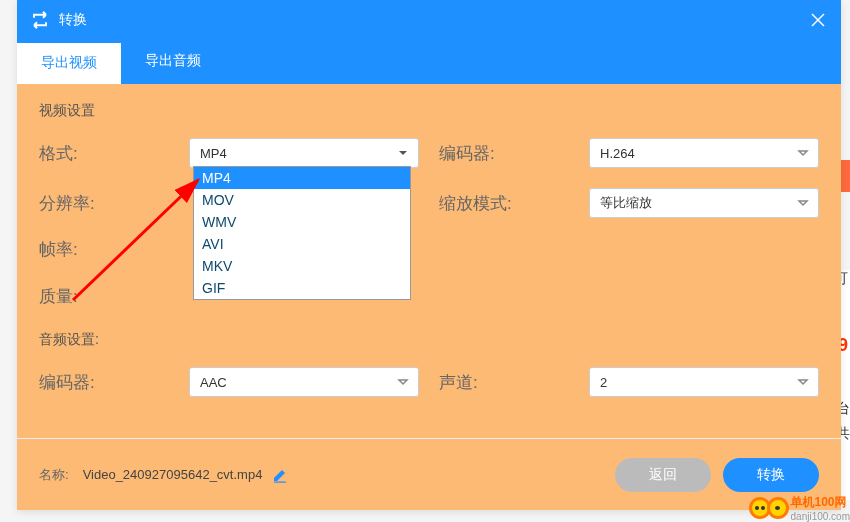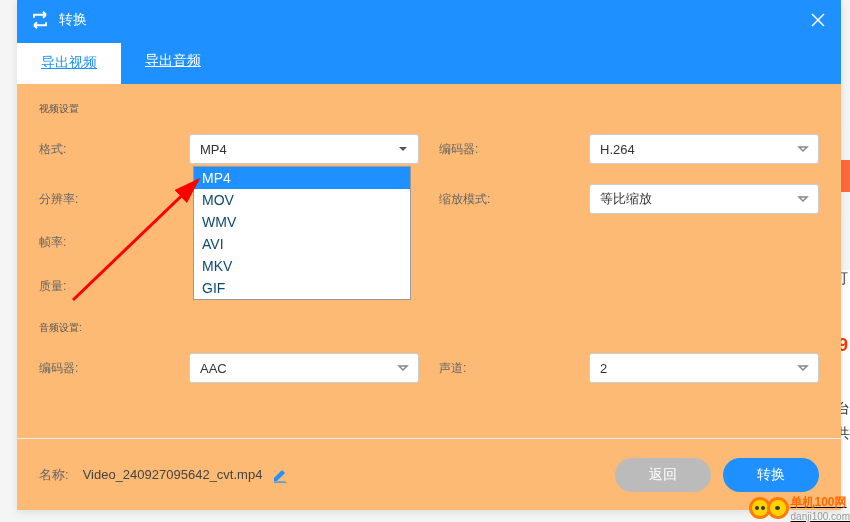--- a/index.html
+++ b/index.html
@@ -3,49 +3,49 @@
   <meta charset="utf-8">
   <style>
     * { margin:0; padding:0; box-sizing:border-box; font-family:"Microsoft YaHei",Arial,sans-serif; }
     body { width:850px; height:522px; background:#f5f5f5; overflow:hidden; position:relative; }
     .modal { position:absolute; top:0; left:17px; width:824px; height:510px; background:#fdba74; display:flex; flex-direction:column; box-shadow:0 2px 8px rgba(0,0,0,0.1); }
     .titlebar { height:40px; background:#1e90ff; display:flex; align-items:center; padding:0 14px; color:#fff; }
     .titlebar .t-icon { width:18px; height:18px; margin-right:10px; }
     .titlebar .title { font-size:14px; flex:1; }
     .titlebar .close { cursor:pointer; }
     .tabs { height:44px; background:#1e90ff; display:flex; }
-    .tab { padding:0 24px; height:44px; line-height:40px; font-size:14px; color:#fff; cursor:pointer;text-decoration:underline; }
+    .tab { padding:0 24px; height:44px; line-height:40px; font-size:14px; color:#fff; cursor:pointer; }
     .tab.active { background:#fff; color:#1e90ff; border-top:3px solid #1e90ff; line-height:38px; }
     .content { flex:1; padding:18px 22px 0 22px; overflow:auto; color:#555; }
-    .section-title { font-size:10px; color:#555; margin-bottom:18px; font-weight:normal; }
+    .section-title { font-size:14px; color:#555; margin-bottom:18px; font-weight:normal; }
     .row { display:flex; margin-bottom:20px; align-items:center; }
     .col { display:flex; align-items:center; flex:1; min-width:0; }
     .col.left { margin-right:20px; }
-    .label { width:150px; font-size:12px; color:#666; flex-shrink:0; }
+    .label { width:150px; font-size:17px; color:#666; flex-shrink:0; }
     .select { flex:1; height:30px; border:1px solid #ccc; border-radius:3px; display:flex; align-items:center; padding:0 10px; font-size:13px; color:#333; background:#fff; cursor:pointer; position:relative; }
     .chev { position:absolute; right:8px; top:50%; transform:translateY(-50%); color:#888; }
     .dropdown { position:absolute; top:166px; left:193px; width:218px; background:#fff; border:1px solid #999; z-index:10; }
     .dropdown-item { padding:3px 8px; font-size:14px; color:#0c4a6e; cursor:pointer; }
     .dropdown-item.selected { background:#1e90ff; color:#fff; }
     .footer { height:72px; border-top:1px solid #eee; display:flex; align-items:center; padding:0 22px;justify-content:center; }
     .footer .flabel { font-size:13px; color:#666; margin-right:14px; }
     .footer .fname { font-size:13px; color:#444; margin-right:10px; }
     .footer .edit { color:#1e90ff; cursor:pointer; }
     .footer .spacer { flex:1; }
     .btn { height:34px; border-radius:17px; padding:4px 34px; font-size:14px; border:none; cursor:pointer; margin-left:12px; }
     .btn.gray { background:#bbb; color:#fff; }
     .btn.blue { background:#1e90ff; color:#fff; }
     .arrow { position:absolute; pointer-events:none; z-index:20; }
     .bg-right { position:absolute; right:0; top:160px; width:10px; height:32px; background:#ff6a3d; }
     .bg-right2 { position:absolute; right:0; top:270px; width:10px; height:230px; background:#fff; color:#333; font-size:14px; }
     .logo-wrap { position:absolute; right:0; bottom:0; display:flex; align-items:center; }
     .logo-circ { width:22px; height:22px; border-radius:50%; border:3px solid #ff7a00; background:#ffd400; display:flex; align-items:center; justify-content:center; margin-right:-4px; position:relative; }
     .logo-circ .dot { width:4px; height:4px; background:#333; border-radius:50%; }
     .logo-circ.r .dot { width:5px; }
-    .logo-text { margin-left:6px; font-size:12px;text-decoration:underline; }
+    .logo-text { margin-left:6px; font-size:12px; }
     .logo-text .t1 { color:#ff6a00; font-weight:bold; }
     .logo-text .t2 { color:#999; font-size:10px; }
   </style>
 </head>
 <body>
 
 <div class="bg-right"></div>
 <div class="bg-right2">
   <div style="position:absolute;right:2px;top:0;color:#333;">可</div>
   <div style="position:absolute;right:2px;top:65px;color:#ff3300;font-size:18px;font-weight:bold;">9</div>

